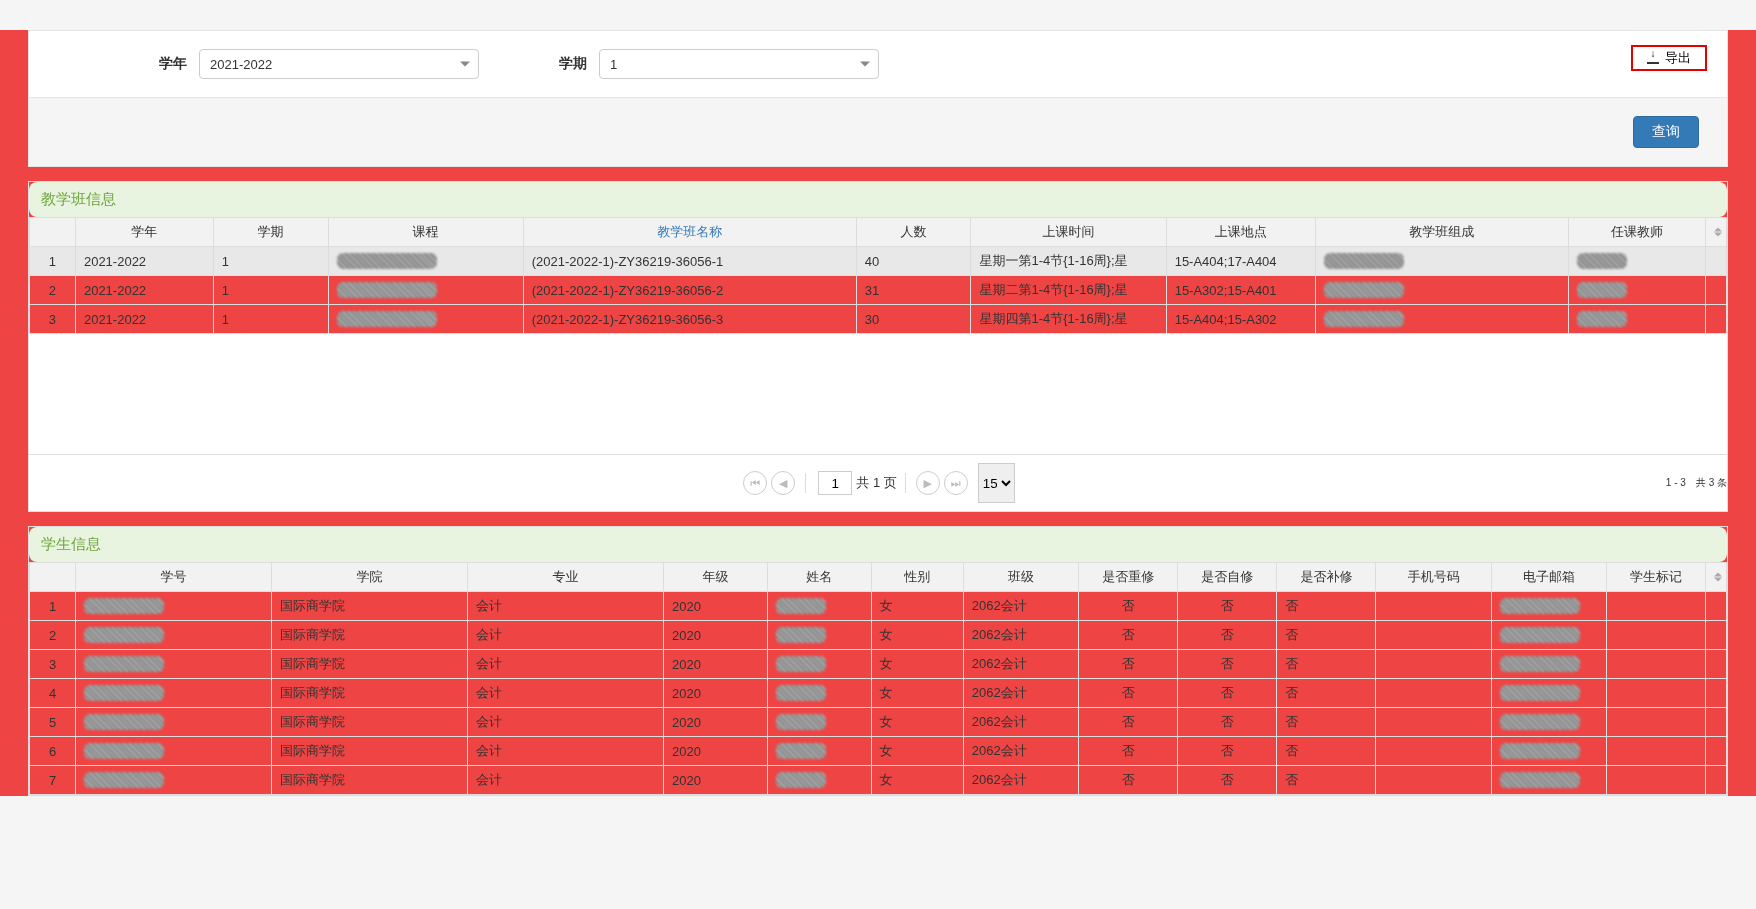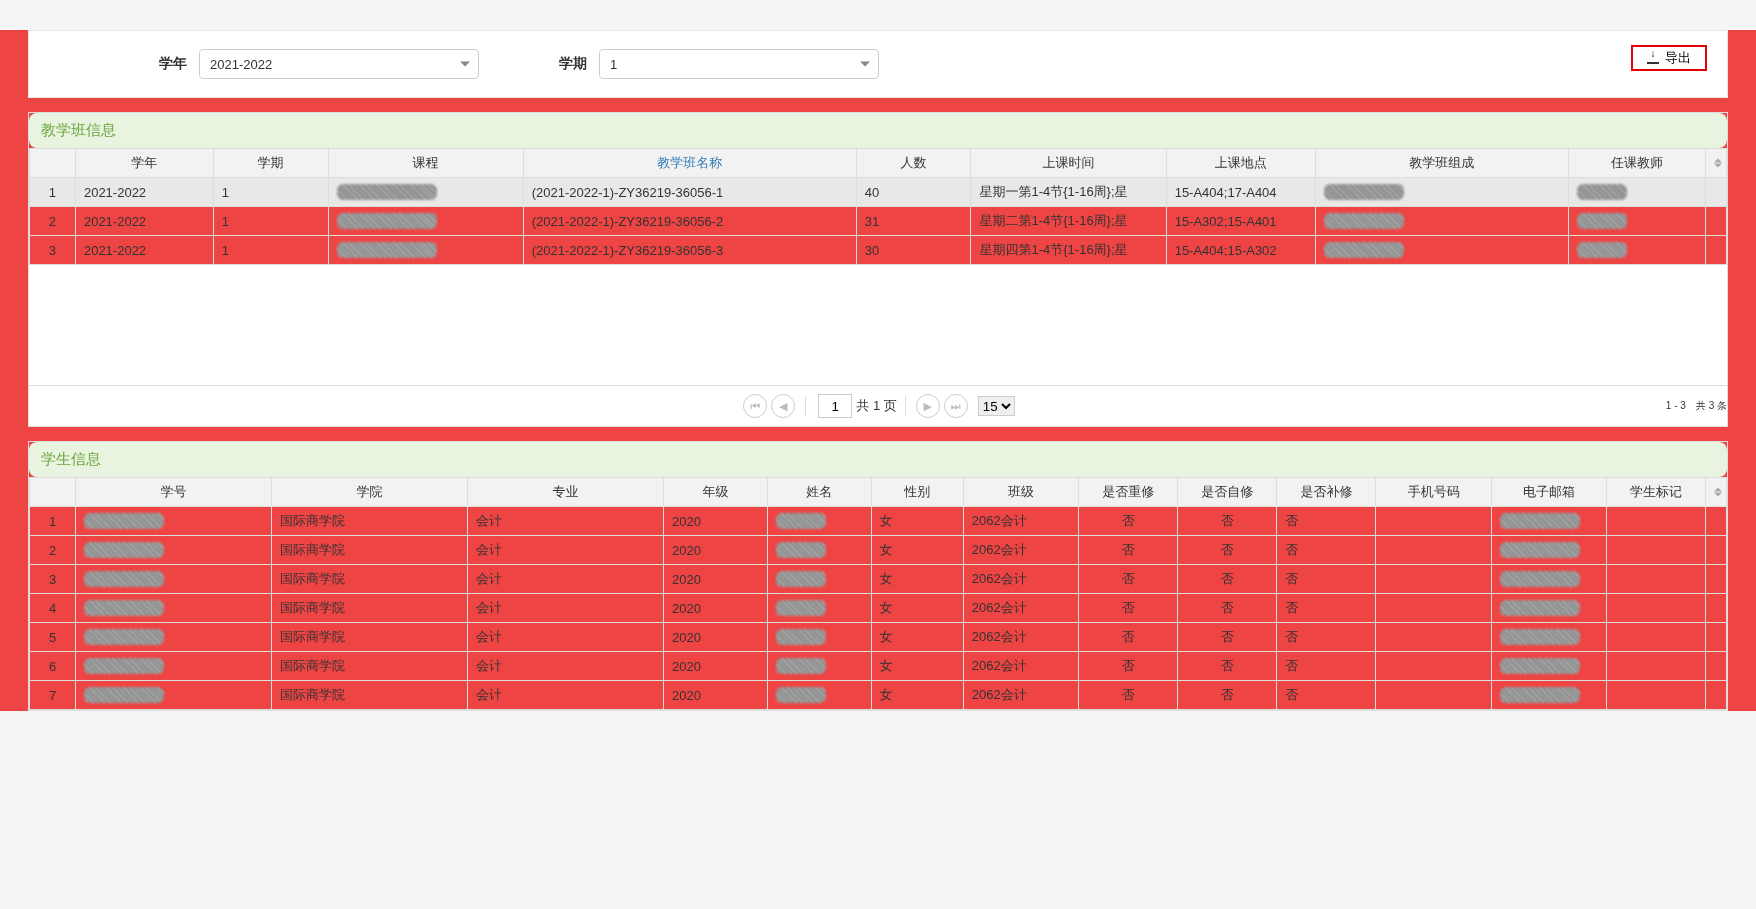--- a/index.html
+++ b/index.html
@@ -155,21 +155,21 @@
   background: #fff;
 }
 .pager input[type="text"] {
   width: 34px;
   height: 24px;
   text-align: center;
   border: 1px solid #ccc;
   margin: 0 4px;
 }
 .pager select {
-  height: 20px;
+  height: 40px;
   border: 1px solid #ccc;
   margin-left: 8px;
 }
 .pager .sep {
   width: 1px; height: 20px;
   background: #ddd;
   margin: 0 8px;
 }
 .pager-info {
   position: absolute;
@@ -234,20 +234,23 @@
         <span>1</span>
         <span class="caret"></span>
       </div>
     </div>
     <button class="export-btn">
       <span class="export-icon"></span>
       <span>导出</span>
     </button>
   </div>
 
+  <div class="action-bar">
+    <button class="btn-primary">查询</button>
+  </div>
 
   <div class="section">
     <div class="section-header">教学班信息</div>
     <table class="grid">
       <colgroup>
         <col style="width:40px">
           <col style="width:120px">
           <col style="width:100px">
           <col style="width:170px">
         <col style="width:290px">

